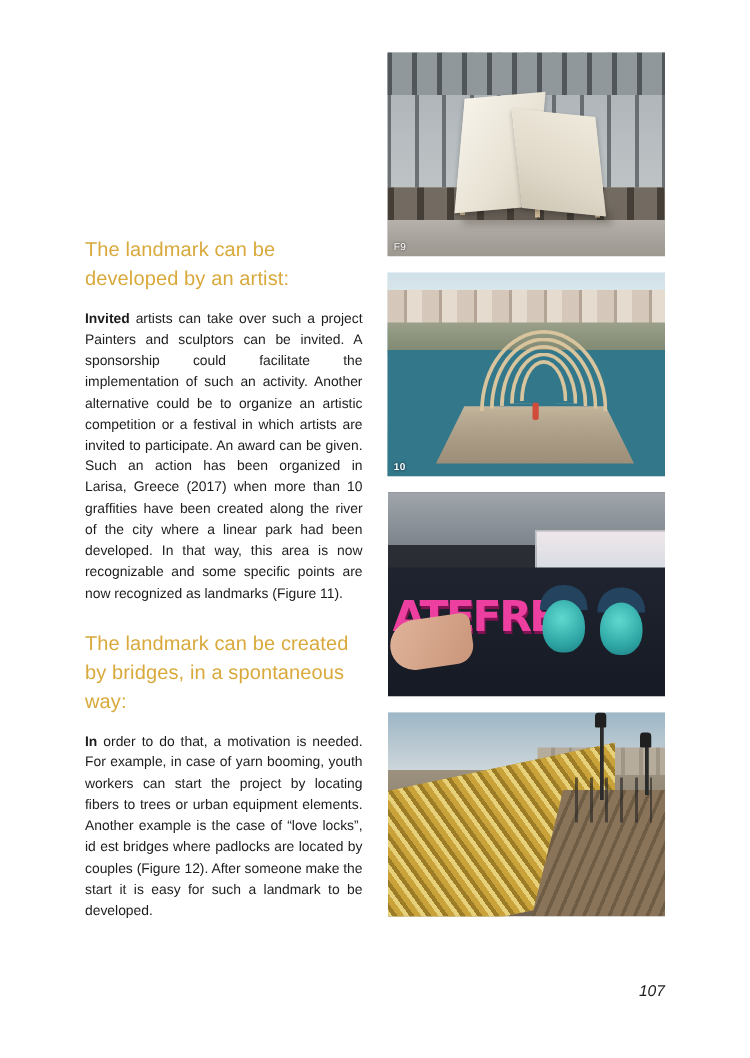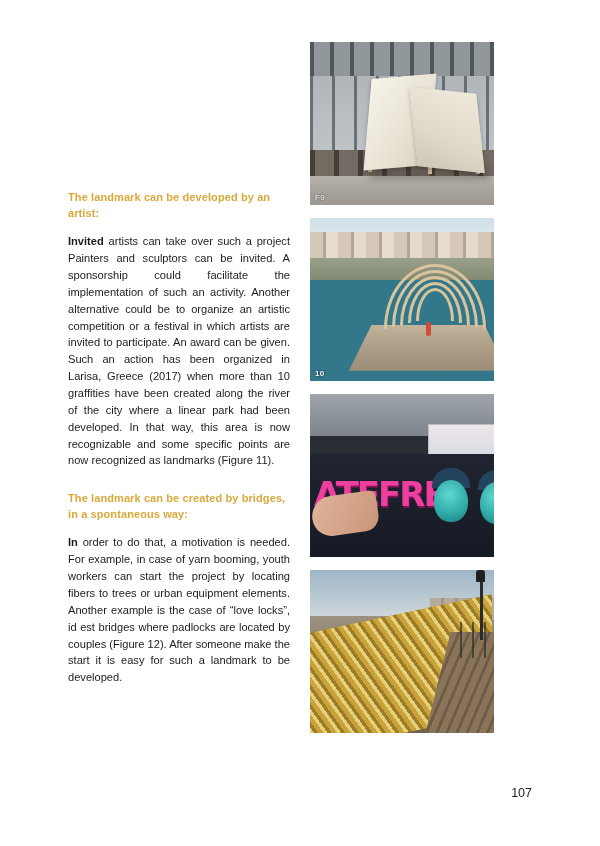--- a/index.html
+++ b/index.html
@@ -22,22 +22,22 @@
 
   
   .text-col {
     position: absolute;
     left: 68px;
     top: 190px;
     width: 222px;
   }
   .section-head {
     color: #d9a93c;
-    font-size: 11px;
-    font-weight: bold;
+    font-size: 16px;
+    font-weight: normal;
     line-height: 1.42;
     margin: 0 0 12px 0;
     letter-spacing: 0.1px;
   }
   .section-head.second {
     margin-top: 22px;
   }
   .body-par {
     color: #1c1c1c;
     font-size: 11.1px;
@@ -52,21 +52,21 @@
 
   
   .img-col {
     position: absolute;
     left: 310px;
     top: 42px;
     width: 222px;
   }
   .photo {
     position: relative;
-    width: 184px;
+    width: 222px;
     height: 163px;
     margin-bottom: 13px;
     overflow: hidden;
     background: #cfcfcf;
   }
   .fig-label {
     position: absolute;
     left: 5px;
     bottom: 3px;
     font-size: 8px;
@@ -251,20 +251,21 @@
     background: repeating-linear-gradient(90deg, rgba(40,40,40,.65) 0 2px, rgba(0,0,0,0) 2px 12px);
   }
 
   
   .page-number {
     position: absolute;
     right: 68px;
     bottom: 46px;
     font-size: 12.5px;
     color: #1c1c1c;
+    font-style: italic;
   }
 </style>
 </head>
 <body>
 
 <div class="page">
 
   <div class="text-col">
 
     <h2 class="section-head">The landmark can be developed by an artist:</h2>

